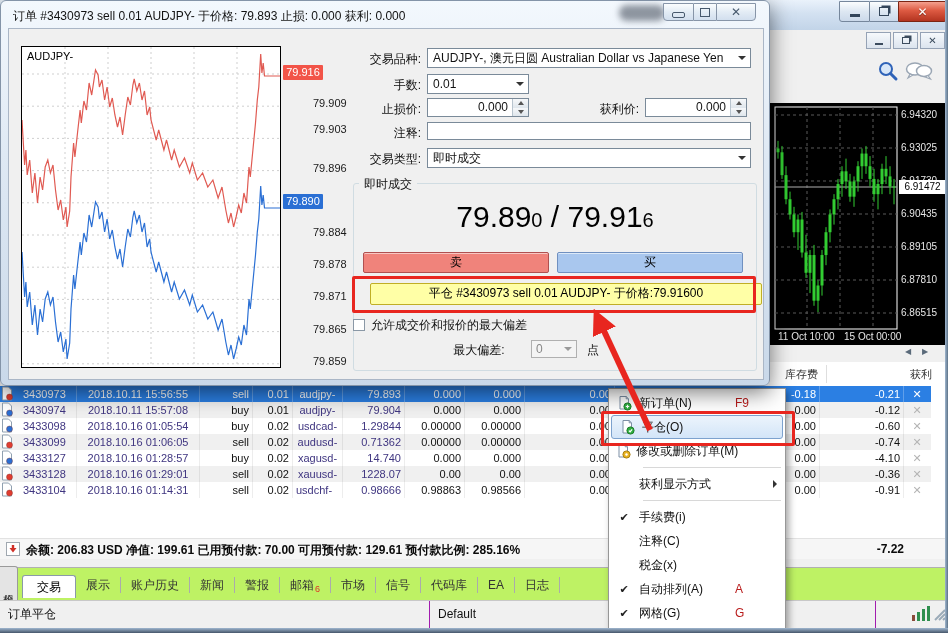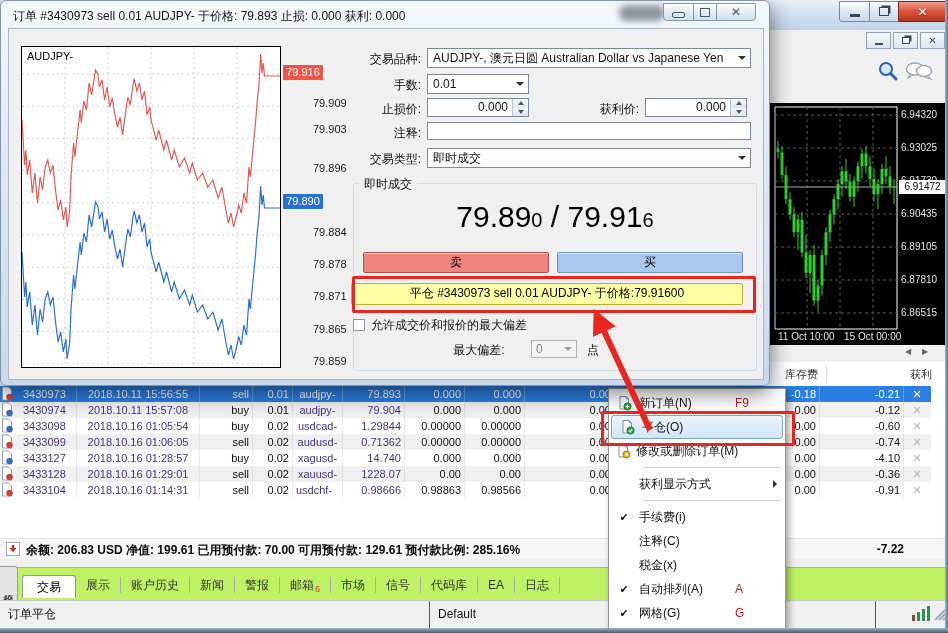--- a/index.html
+++ b/index.html
@@ -124,21 +124,21 @@
   .gb-label{position:absolute;left:358px;top:175px;background:#f0f0f0;padding:0 5px;font-size:12px;color:#111;}
   .quote{position:absolute;left:352px;top:199px;width:404px;text-align:center;color:#000;}
   .q-big{font-size:30px;}
   .q-small{font-size:20px;}
   .btn-sell{position:absolute;left:362px;top:251px;width:184px;height:19px;background:#f0837b;
     border:1px solid #b05050;border-radius:2px;box-shadow:inset 0 1px 0 rgba(255,255,255,.55);
     text-align:center;line-height:18px;font-size:12px;color:#000;cursor:pointer;}
   .btn-buy{position:absolute;left:556px;top:251px;width:184px;height:19px;background:#a9c7ee;
     border:1px solid #7090c0;border-radius:2px;box-shadow:inset 0 1px 0 rgba(255,255,255,.6);
     text-align:center;line-height:18px;font-size:12px;color:#000;cursor:pointer;}
-  .btn-close-pos{position:absolute;left:350px;top:282px;width:390px;height:20px;background:#ffffa6;
+  .btn-close-pos{position:absolute;left:369px;top:282px;width:390px;height:20px;background:#ffffa6;
     border:1px solid #c0ae26;border-radius:2px;text-align:center;line-height:19px;font-size:12px;color:#000;cursor:pointer;}
   .chk{position:absolute;left:352px;top:318px;width:12px;height:12px;background:#fff;border:1px solid #8a98a6;box-sizing:border-box;}
   .chk-label{position:absolute;left:370px;top:316px;font-size:12px;color:#111;}
   .dev-label{position:absolute;left:432px;top:341px;width:92px;text-align:center;font-size:12px;color:#111;}
   .dev-combo{position:absolute;left:530px;top:339px;width:46px;height:18px;border:1px solid #b0b0b0;background:#f4f4f4;display:flex;box-sizing:border-box;}
   .dev-combo .val{flex:1;padding-left:4px;font-size:12px;color:#888;line-height:16px;}
   .dev-combo .dd::after{border-top-color:#999;}
   .dev-unit{position:absolute;left:586px;top:341px;font-size:12px;color:#111;}
 
   

